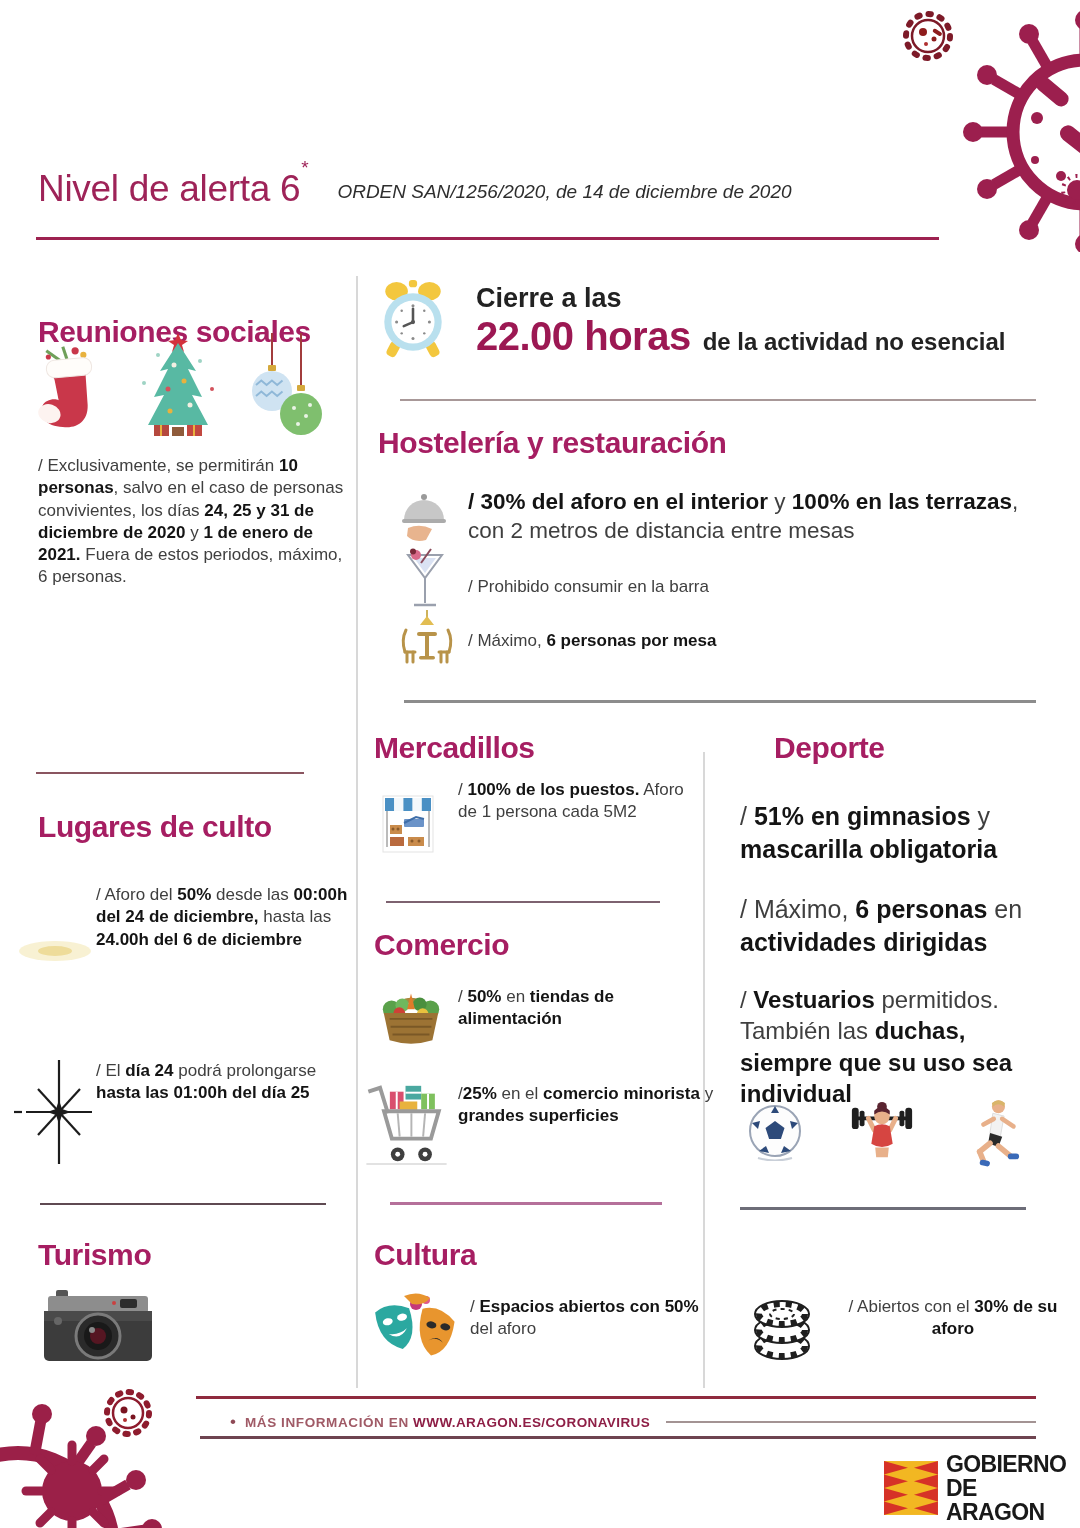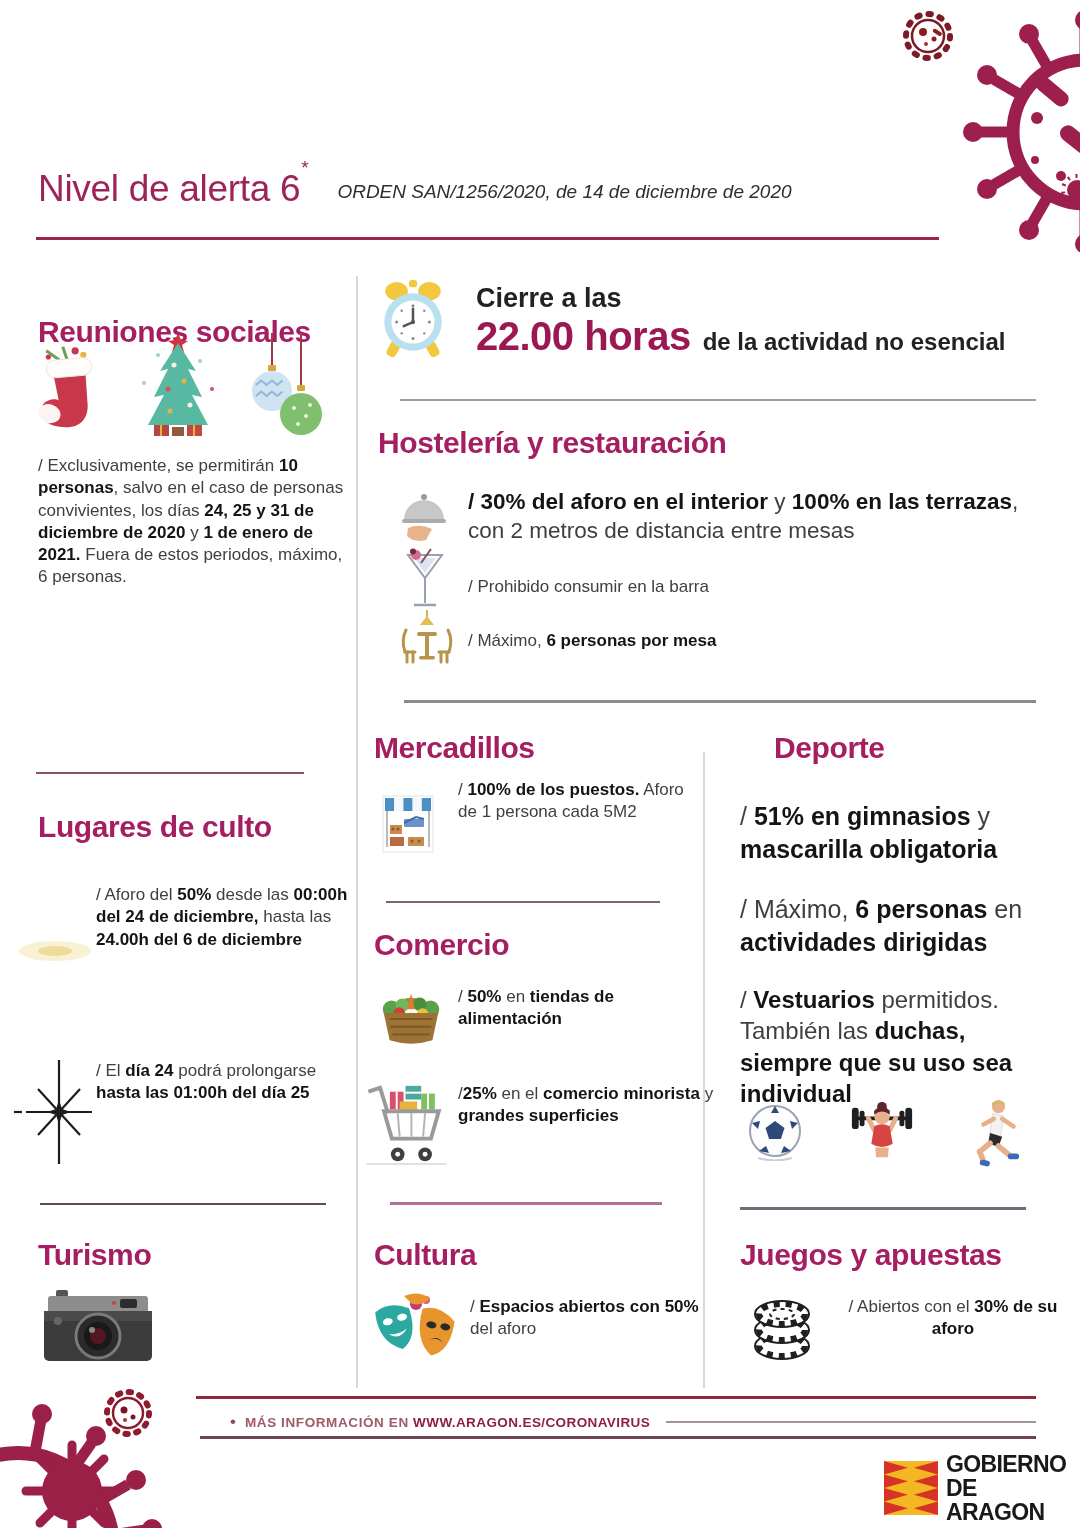--- a/index.html
+++ b/index.html
@@ -368,21 +368,20 @@
       <line x1="41" y1="52" x2="53" y2="62" stroke="#e8b08a" stroke-width="6" stroke-linecap="round"></line>
       <line x1="32" y1="49" x2="21" y2="58" stroke="#e8b08a" stroke-width="6" stroke-linecap="round"></line>
       <line x1="21" y1="58" x2="25" y2="68" stroke="#e8b08a" stroke-width="6" stroke-linecap="round"></line>
       <rect x="51" y="60" width="12" height="6" rx="3" fill="#3a6ab8"></rect>
       <rect x="21" y="67" width="11" height="6" rx="3" fill="#3a6ab8" transform="rotate(12 26 70)"></rect>
     </svg>
   </div>
 
   <div class="hline" style="left:740px;top:1207px;width:286px;height:3px;background:#6d6d78;"></div>
 
-  <div class="sec-title" style="left:740px;top:1238px;">Juegos y apuestas</div>
   <svg class="abs" style="left:748px;top:1290px;" width="68" height="74" viewBox="0 0 68 74">
     <g fill="#ffffff" stroke="#1f1f1f">
       <ellipse cx="34" cy="56" rx="27" ry="13" stroke-width="2"></ellipse>
       <ellipse cx="34" cy="56" rx="23" ry="10" fill="none" stroke-width="6" stroke-dasharray="6,6"></ellipse>
       <ellipse cx="34" cy="40" rx="27" ry="13" stroke-width="2"></ellipse>
       <ellipse cx="34" cy="40" rx="23" ry="10" fill="none" stroke-width="6" stroke-dasharray="6,6"></ellipse>
       <ellipse cx="34" cy="24" rx="27" ry="13" stroke-width="2"></ellipse>
       <ellipse cx="34" cy="24" rx="23" ry="10" fill="none" stroke-width="6" stroke-dasharray="6,6"></ellipse>
       <ellipse cx="34" cy="24" rx="12" ry="5" fill="none" stroke-width="2" stroke-dasharray="4,4"></ellipse>
     </g>

